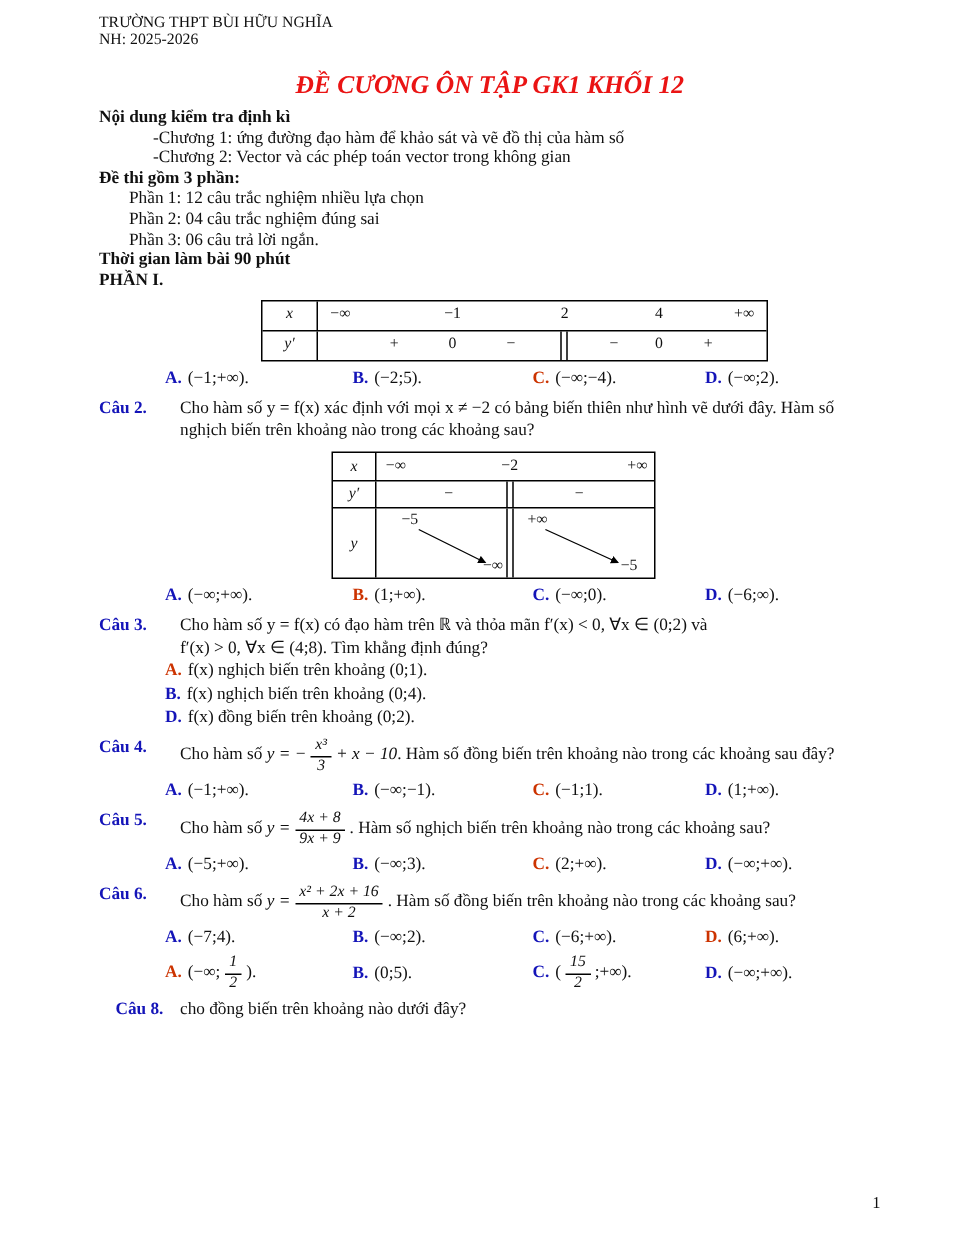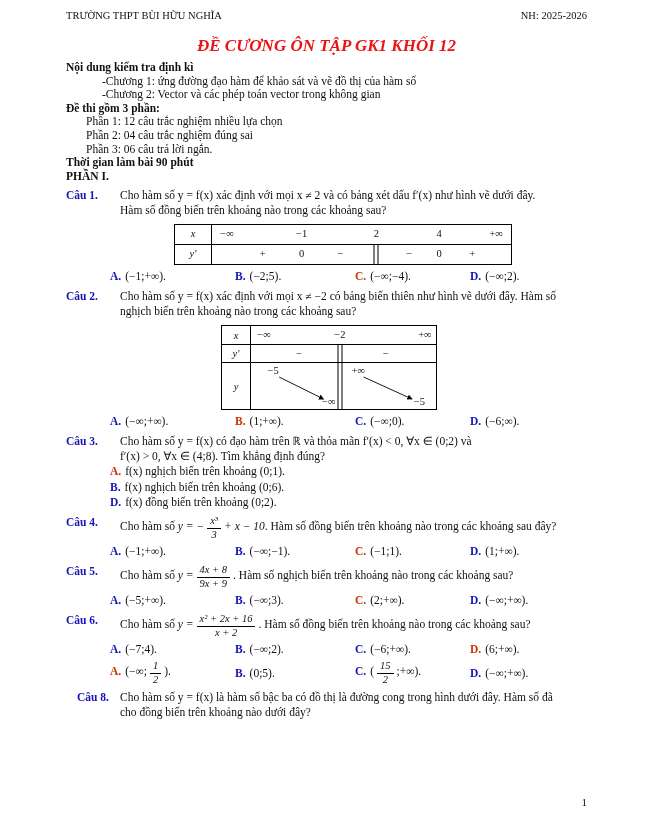--- a/index.html
+++ b/index.html
@@ -1,18 +1,18 @@
 <!DOCTYPE html>
 <html><head>
 <meta charset="utf-8">
 <style>
   html,body{margin:0;padding:0;background:#ffffff;}
   .page{position:relative;width:647px;height:830px;box-sizing:border-box;background:#ffffff;
         padding:10px 60px 0 66px;font-family:"Liberation Serif",serif;font-size:11.5px;color:#101010;}
-  .hdr{display:flex;justify-content:space-between;font-size:10.5px;}
+  .hdr{display:flex;justify-content:space-between;font-size:10.5px;flex-direction:column;}
   .title{text-align:center;font-size:17px;font-weight:bold;font-style:italic;margin:15px 0 5px;}
   .b{font-weight:bold;}
   .intro div{line-height:13.6px;}
   .ind1{padding-left:36px;}
   .ind2{padding-left:20px;}
   .question{position:relative;padding-left:54px;margin-top:5px;line-height:15px;}
   .qlabel{position:absolute;left:0;top:0;font-weight:bold;}
   .stemline{display:block;}
   .m{font-style:italic;}
   .frac{display:inline-block;vertical-align:middle;text-align:center;font-style:italic;margin:0 3px;line-height:1;}
@@ -62,25 +62,20 @@
     <div class="ind1">-Chương 1: ứng đường đạo hàm để khảo sát và vẽ đồ thị của hàm số</div>
     <div class="ind1">-Chương 2:  Vector và các phép toán vector trong không gian</div>
     <div class="b">Đề thi gồm 3 phần:</div>
     <div class="ind2">Phần 1: 12 câu trắc nghiệm nhiều lựa chọn</div>
     <div class="ind2">Phần 2: 04 câu trắc nghiệm đúng sai</div>
     <div class="ind2">Phần 3: 06 câu trả lời ngắn.</div>
     <div class="b">Thời gian làm bài 90 phút</div>
     <div class="b">PHẦN I.</div>
   </div>
 
-  <div class="question">
-    <span class="qlabel" style="color: rgb(20, 20, 184);">Câu 1.</span>
-    <span class="stemline">Cho hàm số y = f(x) xác định với mọi x ≠ 2 và có bảng xét dấu f′(x) như hình vẽ dưới đây.</span>
-    <span class="stemline">Hàm số đồng biến trên khoảng nào trong các khoảng sau?</span>
-  </div>
   <div class="sign-table">
     <div class="strow">
       <div class="stlabel">x</div>
       <div class="stcontent">
         <span style="left:5%">−∞</span>
         <span style="left:30%">−1</span>
         <span style="left:55%">2</span>
         <span style="left:76%">4</span>
         <span style="left:95%">+∞</span>
       </div>
@@ -153,21 +148,21 @@
     <div class="opt"><span class="letter" style="color: rgb(20, 20, 184);">C.</span><span>(−∞;0).</span></div>
     <div class="opt"><span class="letter" style="color: rgb(20, 20, 184);">D.</span><span>(−6;∞).</span></div>
   </div>
 
   <div class="question">
     <span class="qlabel" style="color: rgb(20, 20, 184);">Câu 3.</span>
     <span class="stemline">Cho hàm số y = f(x) có đạo hàm trên ℝ và thỏa mãn f′(x) &lt; 0, ∀x ∈ (0;2) và</span>
     <span class="stemline">f′(x) &gt; 0, ∀x ∈ (4;8). Tìm khẳng định đúng?</span>
   </div>
   <div class="vopt"><span class="letter" style="color: rgb(204, 51, 0);">A.</span><span>f(x) nghịch biến trên khoảng (0;1).</span></div>
-  <div class="vopt"><span class="letter" style="color: rgb(20, 20, 184);">B.</span><span>f(x) nghịch biến trên khoảng (0;6).</span></div>
+  <div class="vopt"><span class="letter" style="color: rgb(20, 20, 184);">B.</span><span>f(x) nghịch biến trên khoảng (0;4).</span></div>
   <div class="vopt"><span class="letter" style="color: rgb(20, 20, 184);">D.</span><span>f(x) đồng biến trên khoảng (0;2).</span></div>
 
   <div class="question">
     <span class="qlabel" style="color: rgb(20, 20, 184);">Câu 4.</span>
     <span>Cho hàm số </span><span class="m">y = −</span><span class="frac"><span class="num">x³</span><span class="den">3</span></span><span class="m">+ x − 10</span><span>. Hàm số đồng biến trên khoảng nào trong các khoảng sau đây?</span>
   </div>
   <div class="opts">
     <div class="opt"><span class="letter" style="color: rgb(20, 20, 184);">A.</span><span>(−1;+∞).</span></div>
     <div class="opt"><span class="letter" style="color: rgb(20, 20, 184);">B.</span><span>(−∞;−1).</span></div>
     <div class="opt"><span class="letter" style="color: rgb(204, 51, 0);">C.</span><span>(−1;1).</span></div>
@@ -198,19 +193,18 @@
 
   <div class="opts">
     <div class="opt"><span class="letter" style="color: rgb(204, 51, 0);">A.</span><span>(−∞;</span><span class="frac"><span class="num">1</span><span class="den">2</span></span><span>).</span></div>
     <div class="opt"><span class="letter" style="color: rgb(20, 20, 184);">B.</span><span>(0;5).</span></div>
     <div class="opt"><span class="letter" style="color: rgb(20, 20, 184);">C.</span><span>(</span><span class="frac"><span class="num">15</span><span class="den">2</span></span><span>;+∞).</span></div>
     <div class="opt"><span class="letter" style="color: rgb(20, 20, 184);">D.</span><span>(−∞;+∞).</span></div>
   </div>
 
   <div class="question">
     <span class="qlabel" style="color: rgb(20, 20, 184); margin-left: 11px;">Câu 8.</span>
-    <span class="stemline">Cho hàm số y = f(x) là hàm số bậc ba có đồ thị là đường cong trong hình dưới đây. Hàm số đã</span>
     <span class="stemline">cho đồng biến trên khoảng nào dưới đây?</span>
   </div>
 
   <div class="footer">1</div>
 
 </div>
 
 </body></html>

